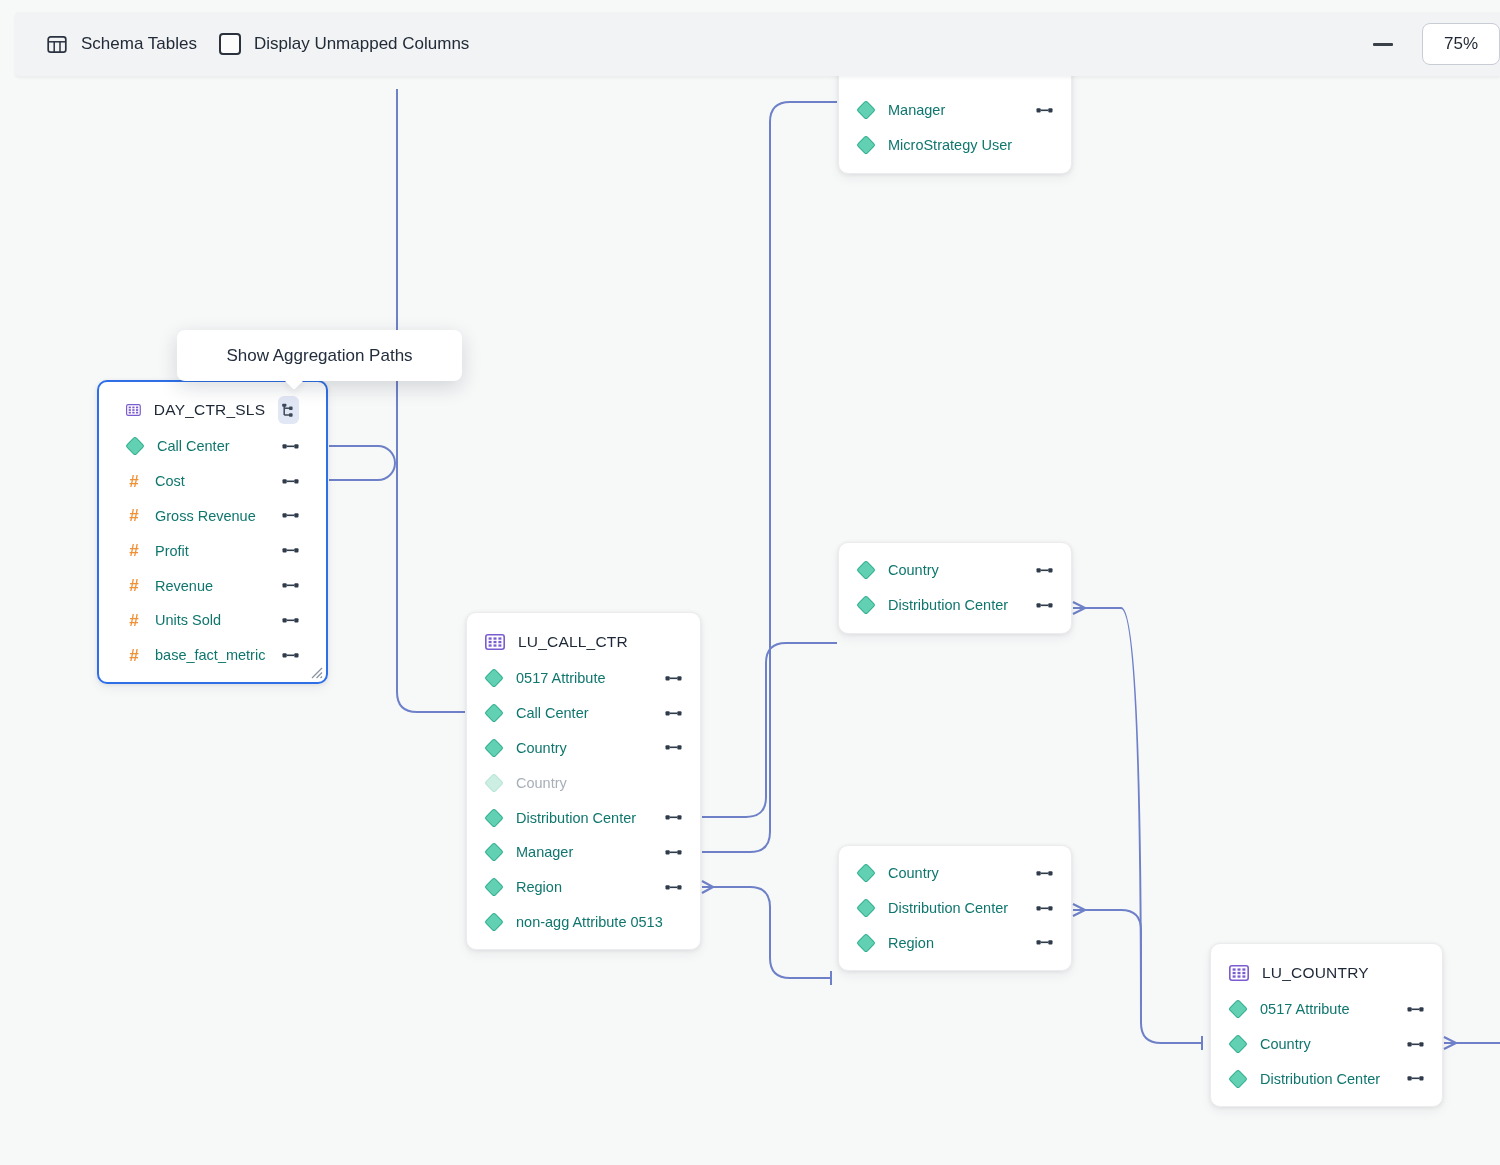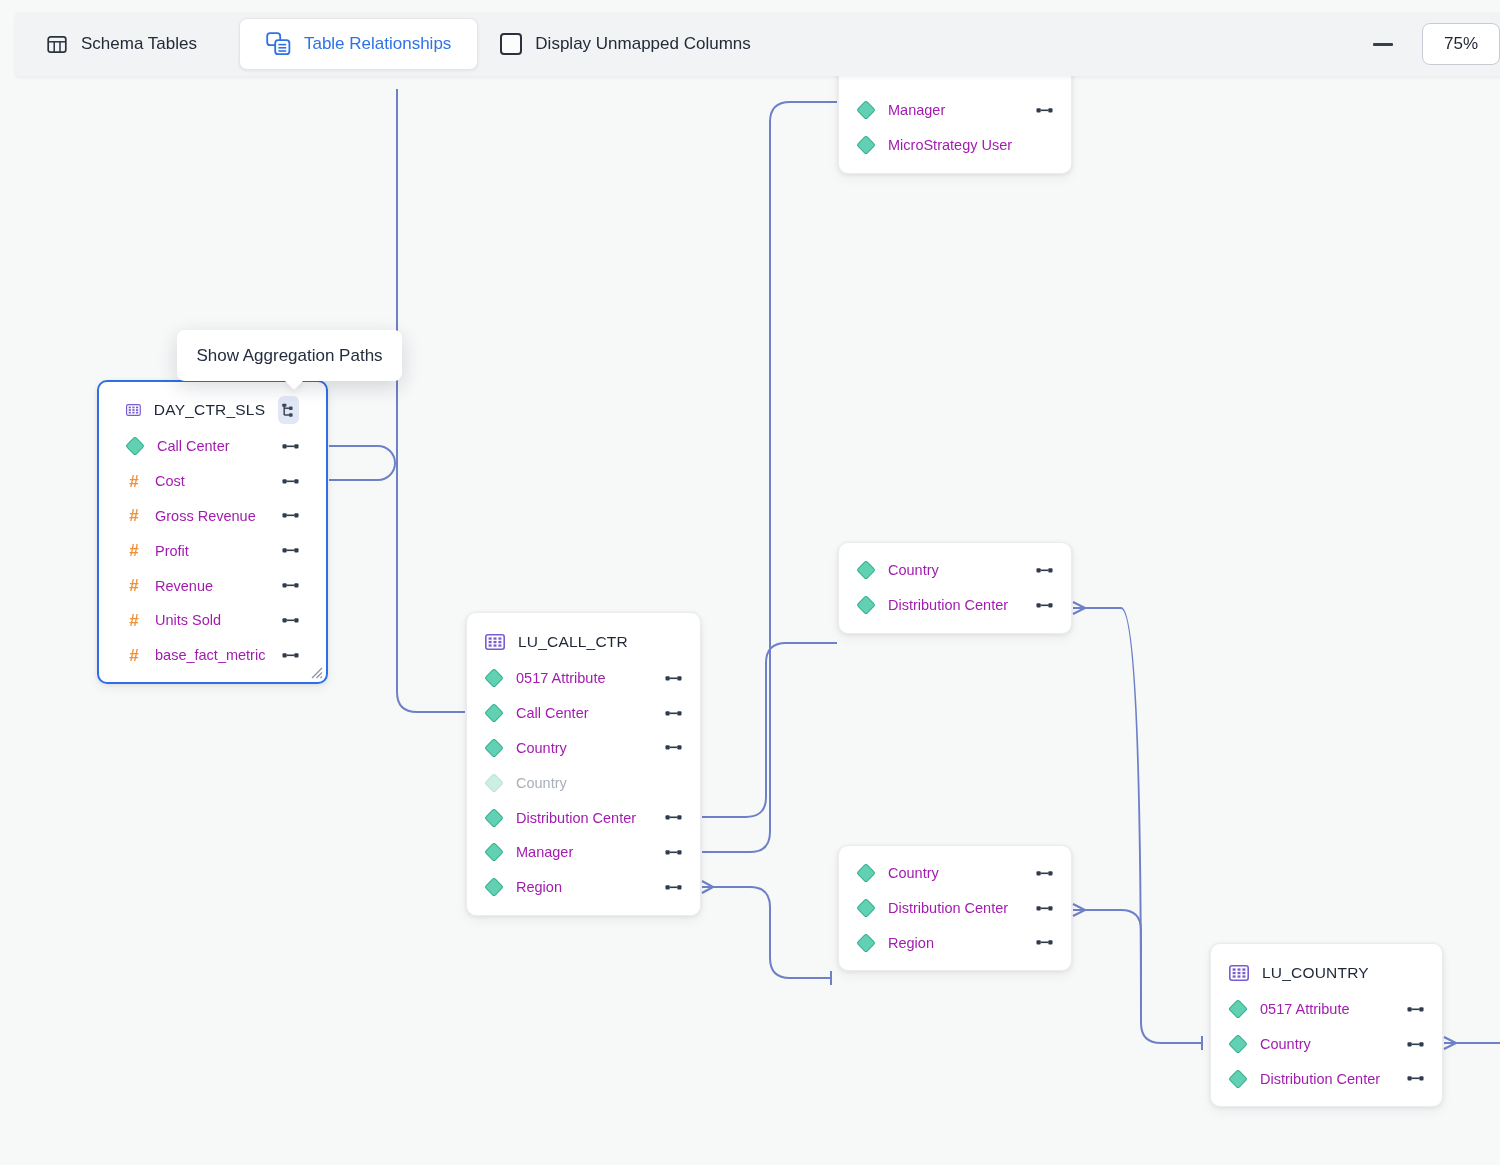--- a/index.html
+++ b/index.html
@@ -30,33 +30,33 @@
   
   .table-card{position:absolute;background:#fff;border:1px solid #ececef;border-radius:10px;
               box-shadow:0 1px 4px rgba(30,40,60,.09),0 5px 12px rgba(30,40,60,.05);
               z-index:10;padding:10px 0;box-sizing:border-box;}
   .table-card.selected{border:2px solid #2e6fe8;padding:9px 9px;}
   .card-header{display:flex;align-items:center;height:38px;padding:0 18px;gap:13px;}
   .card-title{font-size:15.5px;font-weight:500;color:#1d2736;letter-spacing:.2px;}
   .agg-btn{margin-left:auto;width:28px;height:28px;border-radius:6px;background:#e2e7f6;
            display:flex;align-items:center;justify-content:center;cursor:pointer;}
   .row{display:flex;align-items:center;height:34.8px;padding:0 18px;gap:13px;}
-  .lbl{font-size:14.5px;color:#a21caf;white-space:nowrap;}
+  .lbl{font-size:14.5px;color:#0f766e;white-space:nowrap;}
   .row.disabled .lbl{color:#a8afb8;}
   .ico{flex:0 0 auto;}
   .diamond{width:12px;height:12px;transform:rotate(45deg);border-radius:2.5px;
            background:#62d1b3;border:1.5px solid #2fae8e;margin:0 2px;}
   .row.disabled .diamond{background:#cdeee2;border-color:#b5e5d6;}
   .fact{width:16px;text-align:center;color:#f09138;font-weight:700;font-size:17px;line-height:1;}
   .map{margin-left:auto;display:flex;align-items:center;cursor:pointer;}
   .spacer{height:48px;}
   .resize-handle{position:absolute;right:3px;bottom:3px;width:13px;height:13px;cursor:nwse-resize;}
 
   
-  .tooltip{position:absolute;left:177px;top:330px;width:225px;height:51px;background:#fff;
+  .tooltip{position:absolute;left:177px;top:330px;width:285px;height:51px;background:#fff;
            border-radius:8px;box-shadow:0 6px 20px rgba(20,30,50,.16);z-index:40;
            display:flex;align-items:center;justify-content:center;
            font-size:17px;color:#232d3d;}
   .tooltip-caret{position:absolute;left:110px;bottom:-6px;width:14px;height:14px;background:#fff;
                  transform:rotate(45deg);border-radius:2px;box-shadow:3px 3px 6px rgba(20,30,50,.06);}
 </style>
 </head>
 <body>
 
 <div id="stage">
@@ -304,20 +304,24 @@
         <span class="ico diamond"></span>
         <span class="lbl">Region</span>
         <span class="map">
           <svg width="17" height="9">
             <rect x="0.5" y="2.2" width="4.2" height="4.2" rx="1" fill="#2f3b4b"></rect>
             <rect x="12.3" y="2.2" width="4.2" height="4.2" rx="1" fill="#2f3b4b"></rect>
             <line x1="4.7" y1="4.3" x2="12.3" y2="4.3" stroke="#2f3b4b" stroke-width="1.6"></line>
           </svg>
         </span>
       </div>
+    <div class="row">
+        <span class="ico diamond"></span>
+        <span class="lbl">non-agg Attribute 0513</span>
+      </div>
   </div>
 
   <div class="table-card" style="left:838px;top:542px;width:234px;">
     <div class="row">
         <span class="ico diamond"></span>
         <span class="lbl">Country</span>
         <span class="map">
           <svg width="17" height="9">
             <rect x="0.5" y="2.2" width="4.2" height="4.2" rx="1" fill="#2f3b4b"></rect>
             <rect x="12.3" y="2.2" width="4.2" height="4.2" rx="1" fill="#2f3b4b"></rect>
@@ -435,30 +439,20 @@
   <div class="toolbar">
     <div class="tb-item tb-schema">
       <svg width="20" height="19">
         <rect x="1.2" y="1.8" width="17.6" height="15.4" rx="2.4" fill="none" stroke="#2a3240" stroke-width="1.7"></rect>
         <line x1="1.2" y1="6.8" x2="18.8" y2="6.8" stroke="#2a3240" stroke-width="1.5"></line>
         <line x1="7.2" y1="6.8" x2="7.2" y2="17.2" stroke="#2a3240" stroke-width="1.5"></line>
         <line x1="13" y1="6.8" x2="13" y2="17.2" stroke="#2a3240" stroke-width="1.5"></line>
       </svg>
       <span>Schema Tables</span>
     </div>
-    <div class="tb-tab">
-      <svg width="25" height="24">
-        <rect x="1.2" y="1.2" width="13" height="12" rx="3" fill="none" stroke="#2e72e8" stroke-width="1.8"></rect>
-        <rect x="9.2" y="8.2" width="14.2" height="14" rx="3" fill="#ffffff" stroke="#2e72e8" stroke-width="1.8"></rect>
-        <line x1="12.4" y1="12.6" x2="20.2" y2="12.6" stroke="#2e72e8" stroke-width="1.6"></line>
-        <line x1="12.4" y1="15.8" x2="20.2" y2="15.8" stroke="#2e72e8" stroke-width="1.6"></line>
-        <line x1="12.4" y1="19" x2="20.2" y2="19" stroke="#2e72e8" stroke-width="1.6"></line>
-      </svg>
-      <span>Table Relationships</span>
-    </div>
     <div class="tb-item tb-check">
       <span class="checkbox"></span>
       <span>Display Unmapped Columns</span>
     </div>
     <div class="tb-right">
       <div class="minus-btn">
         <span class="minus-bar"></span>
       </div>
       <div class="zoom-box">
         <span>75%</span>

